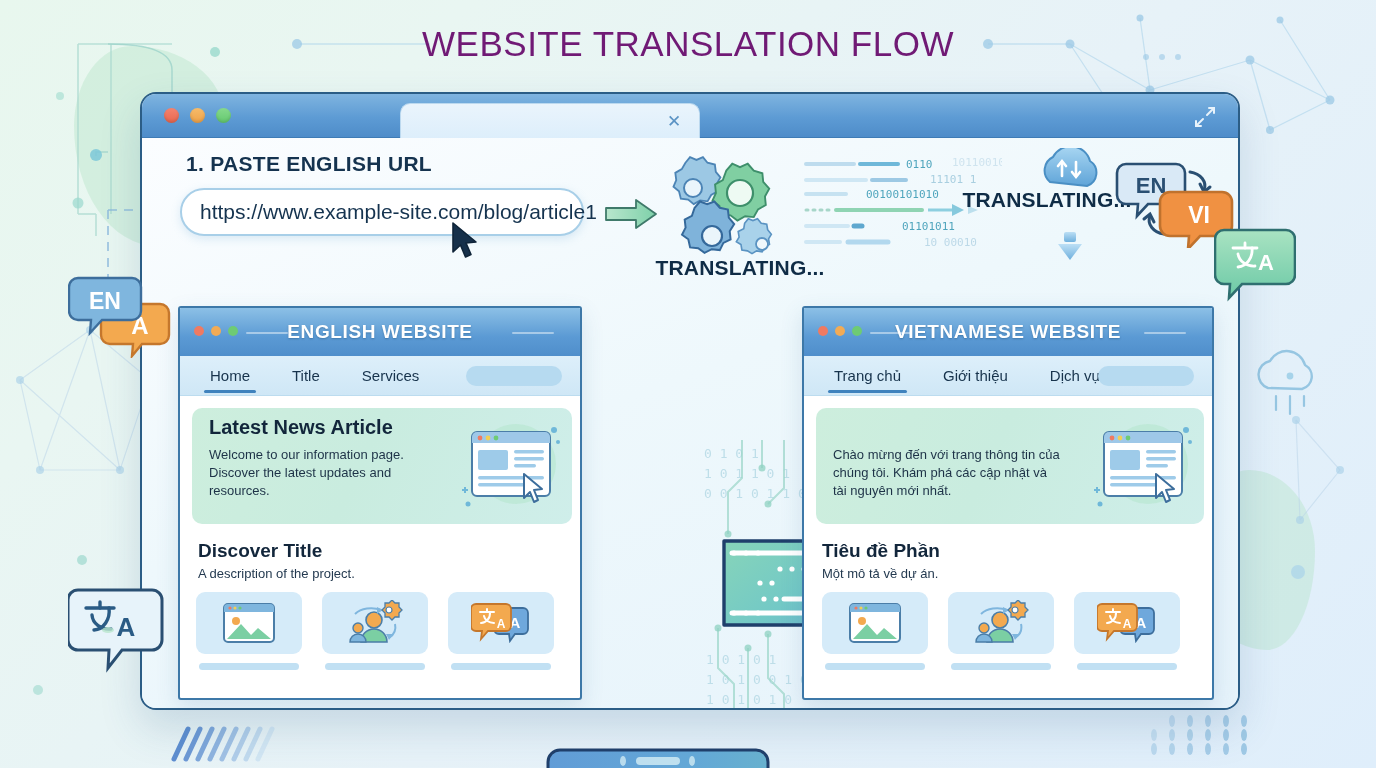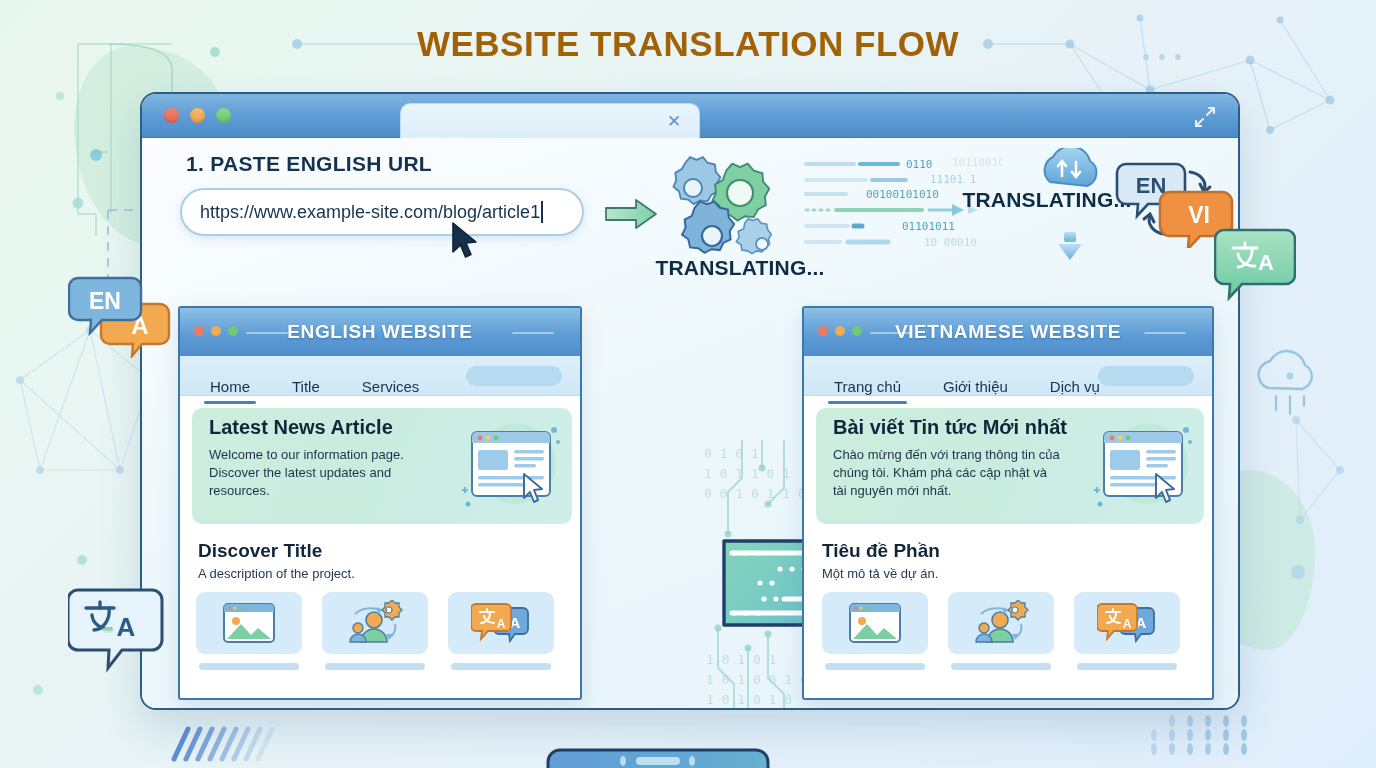--- a/index.html
+++ b/index.html
@@ -62,21 +62,21 @@
   .step-title{
     position:absolute; left:44px; top:14px;
     font-size:21px; font-weight:700; letter-spacing:.3px; color:#15334f;
   }
   .url-box{
     position:absolute; left:38px; top:50px; width:404px; height:48px;
     background:#fff; border:2px solid #a8cfe8; border-radius:24px;
     box-shadow:0 3px 10px rgba(110,170,210,.22);
     display:flex; align-items:center; padding:0 18px;
   }
-  .url-text{ font-size:18px; color:#15334f; white-space:nowrap; }
+  .url-text{ font-size:21px; color:#15334f; white-space:nowrap; }
   .caret{ display:inline-block; width:1.8px; height:22px; background:#15334f; margin-left:1px; }
   .cursor-arrow{ position:absolute; left:308px; top:83px; width:30px; height:40px; }
 
   .arrow-sm{ position:absolute; left:462px; top:58px; width:56px; height:36px; }
 
   
   .gears{ position:absolute; left:520px; top:10px; width:140px; height:120px; }
   .translating1{
     position:absolute; left:488px; top:118px; width:220px; text-align:center;
     font-size:21px; font-weight:700; color:#0f2c46; letter-spacing:.2px;
@@ -107,21 +107,21 @@
     text-shadow:0 1px 2px rgba(20,60,95,.35);
   }
   .hline{ position:absolute; top:24px; height:2px; background:rgba(255,255,255,.45); border-radius:2px; }
   .hline.left{ left:66px; width:42px; }
   .hline.right{ right:26px; width:42px; }
   .panel-lights{ position:absolute; left:14px; top:18px; display:flex; gap:7px; }
   .plight{ width:10px;height:10px;border-radius:50%; }
 
   .panel-nav{
     height:40px; background:linear-gradient(180deg,#ddeffa,#cfe7f6);
-    display:flex; align-items:flex-end; padding-left:26px; gap:0; position:relative;
+    display:flex; align-items:center; padding-left:26px; gap:0; position:relative;
     border-bottom:1px solid #bcdcef;
   }
   .nav-item{ font-size:15px; color:#17334c; position:relative; padding:0 4px; }
   .nav-item.active{ font-weight:400; }
   .nav-item.active:after{
     content:""; position:absolute; left:-2px; right:-2px; bottom:-9px; height:3px;
     background:#3f82bd; border-radius:2px;
   }
   .nav-gap{ width:34px; }
   .nav-pill{
@@ -288,21 +288,21 @@
       <ellipse cx="106" cy="20" rx="3" ry="6" opacity=".8"></ellipse>
       <ellipse cx="34" cy="6" rx="3" ry="6" opacity=".4"></ellipse>
       <ellipse cx="52" cy="6" rx="3" ry="6" opacity=".55"></ellipse>
       <ellipse cx="70" cy="6" rx="3" ry="6" opacity=".62"></ellipse>
       <ellipse cx="88" cy="6" rx="3" ry="6" opacity=".7"></ellipse>
       <ellipse cx="106" cy="6" rx="3" ry="6" opacity=".75"></ellipse>
     </g>
   </svg>
 
   <div style="position:absolute;left:0;top:24px;width:1376px;text-align:center;">
-    <span style="font-size:35px;font-weight:700;color:#a16207;letter-spacing:.5px;">WEBSITE TRANSLATION FLOW</span>
+    <span style="font-size:35px;font-weight:400;color:#701a75;letter-spacing:.5px;">WEBSITE TRANSLATION FLOW</span>
   </div>
 
   <div class="window">
 
     <div class="win-titlebar">
       <div class="lights">
         <span class="light l-red"></span>
         <span class="light l-yel"></span>
         <span class="light l-grn"></span>
       </div>
@@ -618,21 +618,20 @@
         <div class="panel-nav">
           <span class="nav-item active">Trang chủ</span>
           <span class="nav-gap"></span>
           <span class="nav-item">Giới thiệu</span>
           <span class="nav-gap"></span>
           <span class="nav-item">Dịch vụ</span>
           <span class="nav-pill"></span>
         </div>
 
         <div class="hero">
-          <div class="hero-h">Bài viết Tin tức Mới nhất</div>
           <div class="hero-p">Chào mừng đến với trang thông tin của chúng tôi. Khám phá các cập nhật và tài nguyên mới nhất.</div>
           <svg class="hero-art" viewBox="0 0 104 100">
             <circle cx="58" cy="48" r="40" fill="#b6e6cf" opacity=".6"></circle>
             <rect x="14" y="16" width="78" height="64" rx="5" fill="#ffffff" stroke="#4b7ea8" stroke-width="2"></rect>
             <path d="M14 21 a5 5 0 0 1 5-5 h68 a5 5 0 0 1 5 5 v6 H14 Z" fill="#9ec8e8"></path>
             <circle cx="22" cy="22" r="2.4" fill="#ef7a62"></circle>
             <circle cx="30" cy="22" r="2.4" fill="#f2cf55"></circle>
             <circle cx="38" cy="22" r="2.4" fill="#6ecb74"></circle>
             <rect x="20" y="34" width="30" height="20" rx="2" fill="#9ecbe9"></rect>
             <g fill="#9ecbe9">

